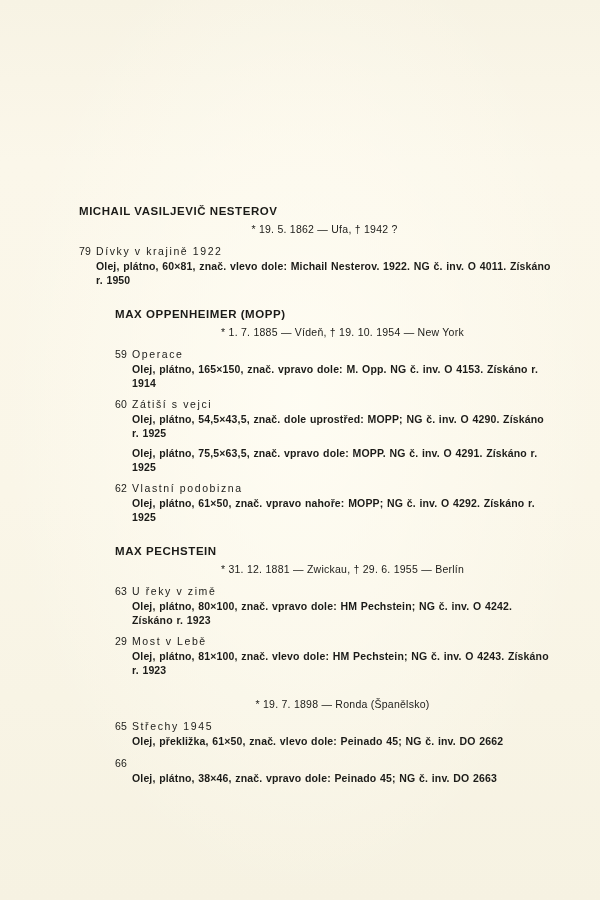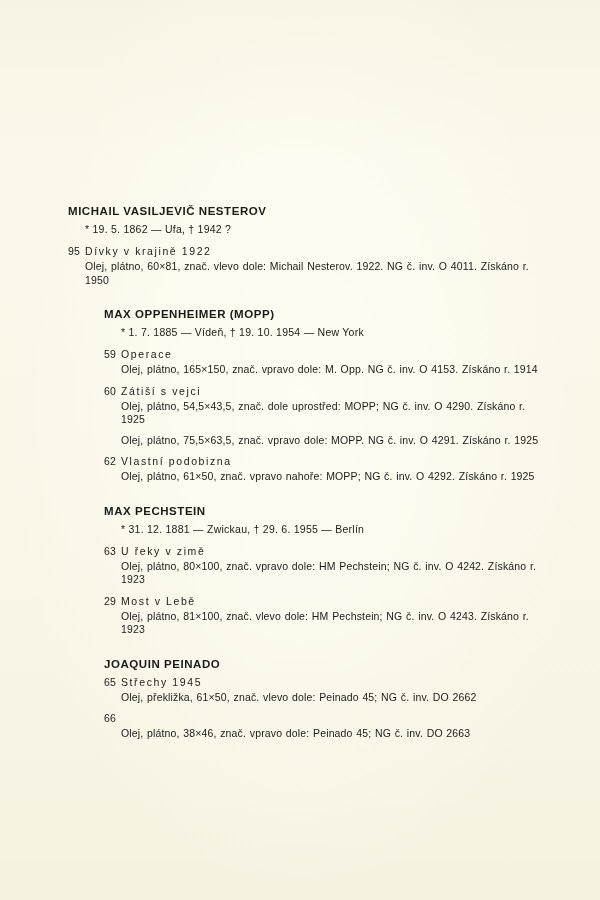--- a/index.html
+++ b/index.html
@@ -18,21 +18,21 @@
   
   .page {
     position: absolute;
     inset: 0;
     background:
       radial-gradient(ellipse at 50% 45%, rgba(255,253,244,0.9) 0%, rgba(250,246,232,0) 70%),
       linear-gradient(180deg, #f7f3e4 0%, #fbf7ea 18%, #faf6e8 55%, #f6f2e2 100%);
   }
   .content {
     position: absolute;
-    left: 68px;
+    left: 79px;
     top: 204px;
     width: 474px;
   }
 
   .artist-block { margin-bottom: 0px; }
   .artist-block + .artist-block { margin-top: 20px; margin-left: 36px; }
 
   .artist-name {
     font-weight: bold;
     font-size: 11.5px;
@@ -40,20 +40,21 @@
     line-height: 15px;
     margin: 0 0 3px 0;
     white-space: pre;
   }
   .artist-dates {
     font-size: 10.5px;
     letter-spacing: 0.25px;
     line-height: 14px;
     margin: 0 0 8px 17px;
     white-space: pre;
+    text-align: center;
   }
 
   .work { margin-bottom: 7px; }
   .work:last-child { margin-bottom: 0; }
 
   .work-title-row {
     display: flex;
     align-items: baseline;
     line-height: 15px;
     margin-bottom: 1px;
@@ -70,34 +71,35 @@
     white-space: pre;
     text-align: right;
   }
   .work-desc {
     font-size: 10.5px;
     letter-spacing: 0.15px;
     line-height: 13.5px;
     margin-left: 17px;
     word-spacing: 0.6px;
     max-width: 460px;
+    font-weight: bold;
   }
 </style>
 </head>
 <body>
 
 <div class="page"></div>
 
 <div class="content" id="content">
     <div class="artist-block">
       <div class="artist-name">MICHAIL VASILJEVIČ NESTEROV</div>
       <div class="artist-dates">* 19. 5. 1862 — Ufa, † 1942 ?</div>
       <div class="work">
         <div class="work-title-row">
-          <span class="work-num">95</span>
+          <span class="work-num">79</span>
           <span class="work-title">Dívky v krajině 1922</span>
         </div>
         <div class="work-desc">Olej, plátno, 60×81, znač. vlevo dole: Michail Nesterov. 1922. NG č. inv. O 4011. Získáno r. 1950</div>
       </div>
     </div>
     <div class="artist-block">
       <div class="artist-name">MAX OPPENHEIMER (MOPP)</div>
       <div class="artist-dates">* 1. 7. 1885 — Vídeň, † 19. 10. 1954 — New York</div>
       <div class="work">
         <div class="work-title-row">
@@ -136,21 +138,21 @@
       </div>
       <div class="work">
         <div class="work-title-row">
           <span class="work-num">29</span>
           <span class="work-title">Most v Lebě</span>
         </div>
         <div class="work-desc">Olej, plátno, 81×100, znač. vlevo dole: HM Pechstein; NG č. inv. O 4243. Získáno r. 1923</div>
       </div>
     </div>
     <div class="artist-block">
-      <div class="artist-name">JOAQUIN PEINADO</div>
+      <div class="artist-dates">* 19. 7. 1898 — Ronda (Španělsko)</div>
       <div class="work">
         <div class="work-title-row">
           <span class="work-num">65</span>
           <span class="work-title">Střechy 1945</span>
         </div>
         <div class="work-desc">Olej, překližka, 61×50, znač. vlevo dole: Peinado 45; NG č. inv. DO 2662</div>
       </div>
       <div class="work">
         <div class="work-title-row">
           <span class="work-num">66</span>

